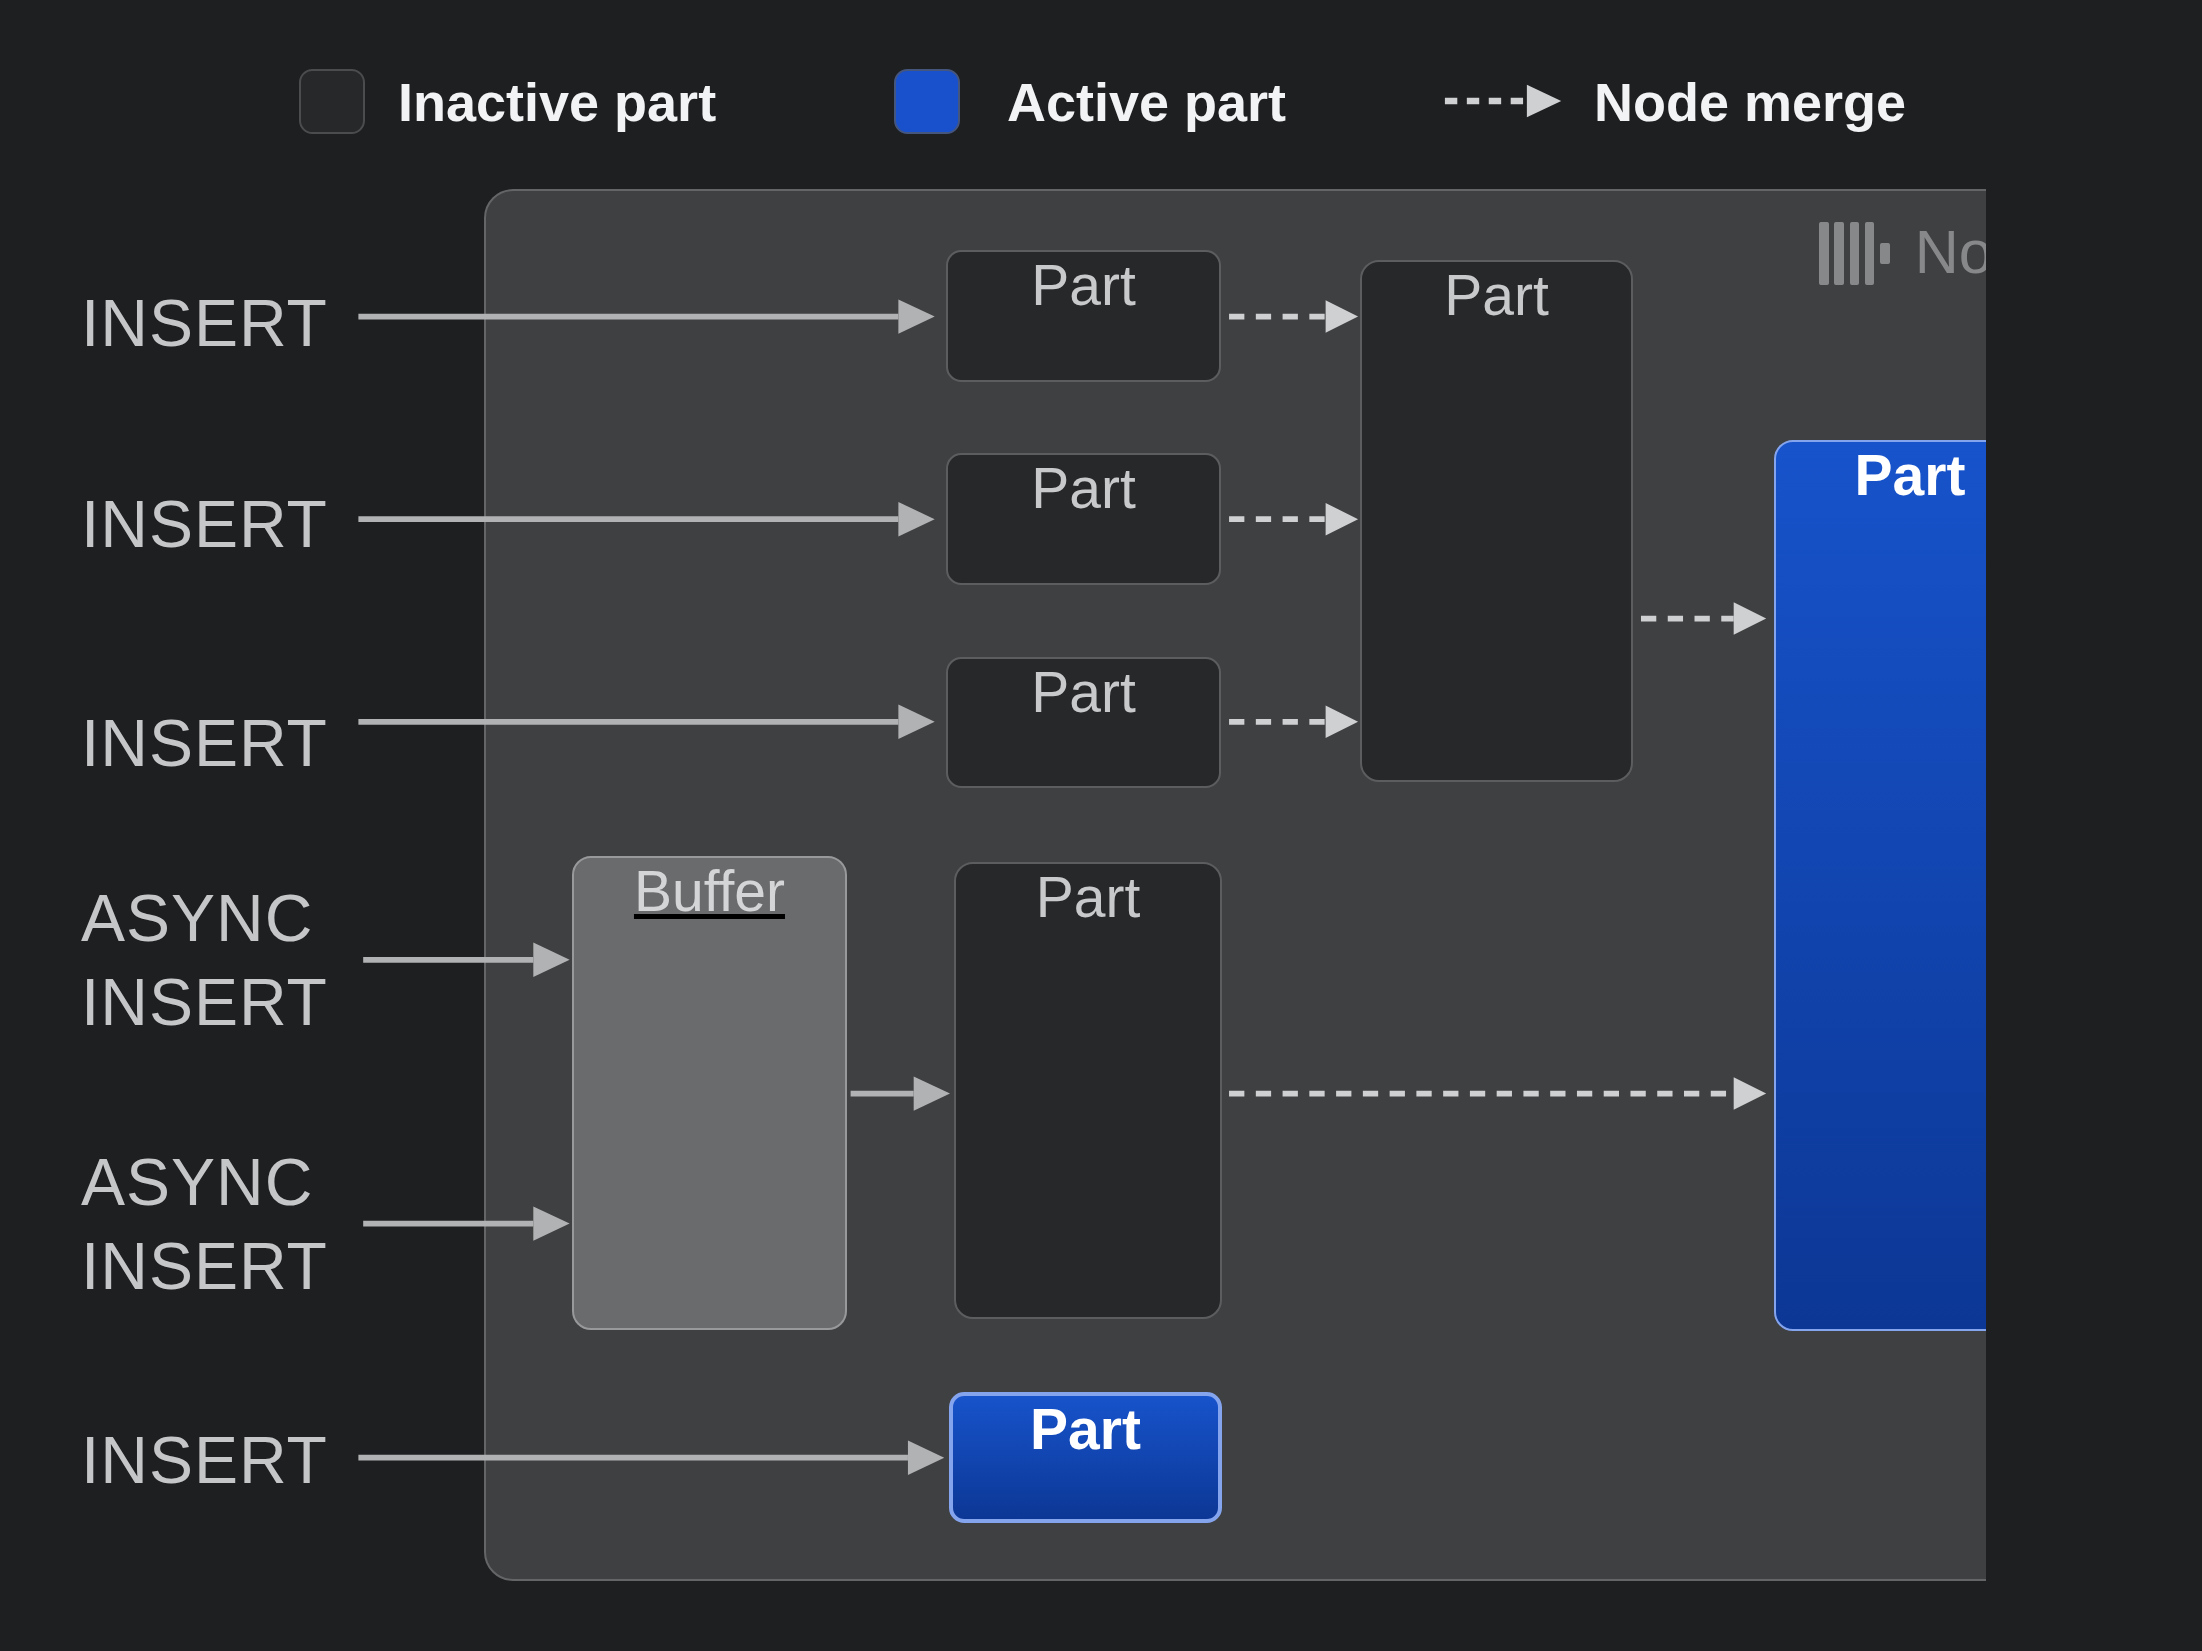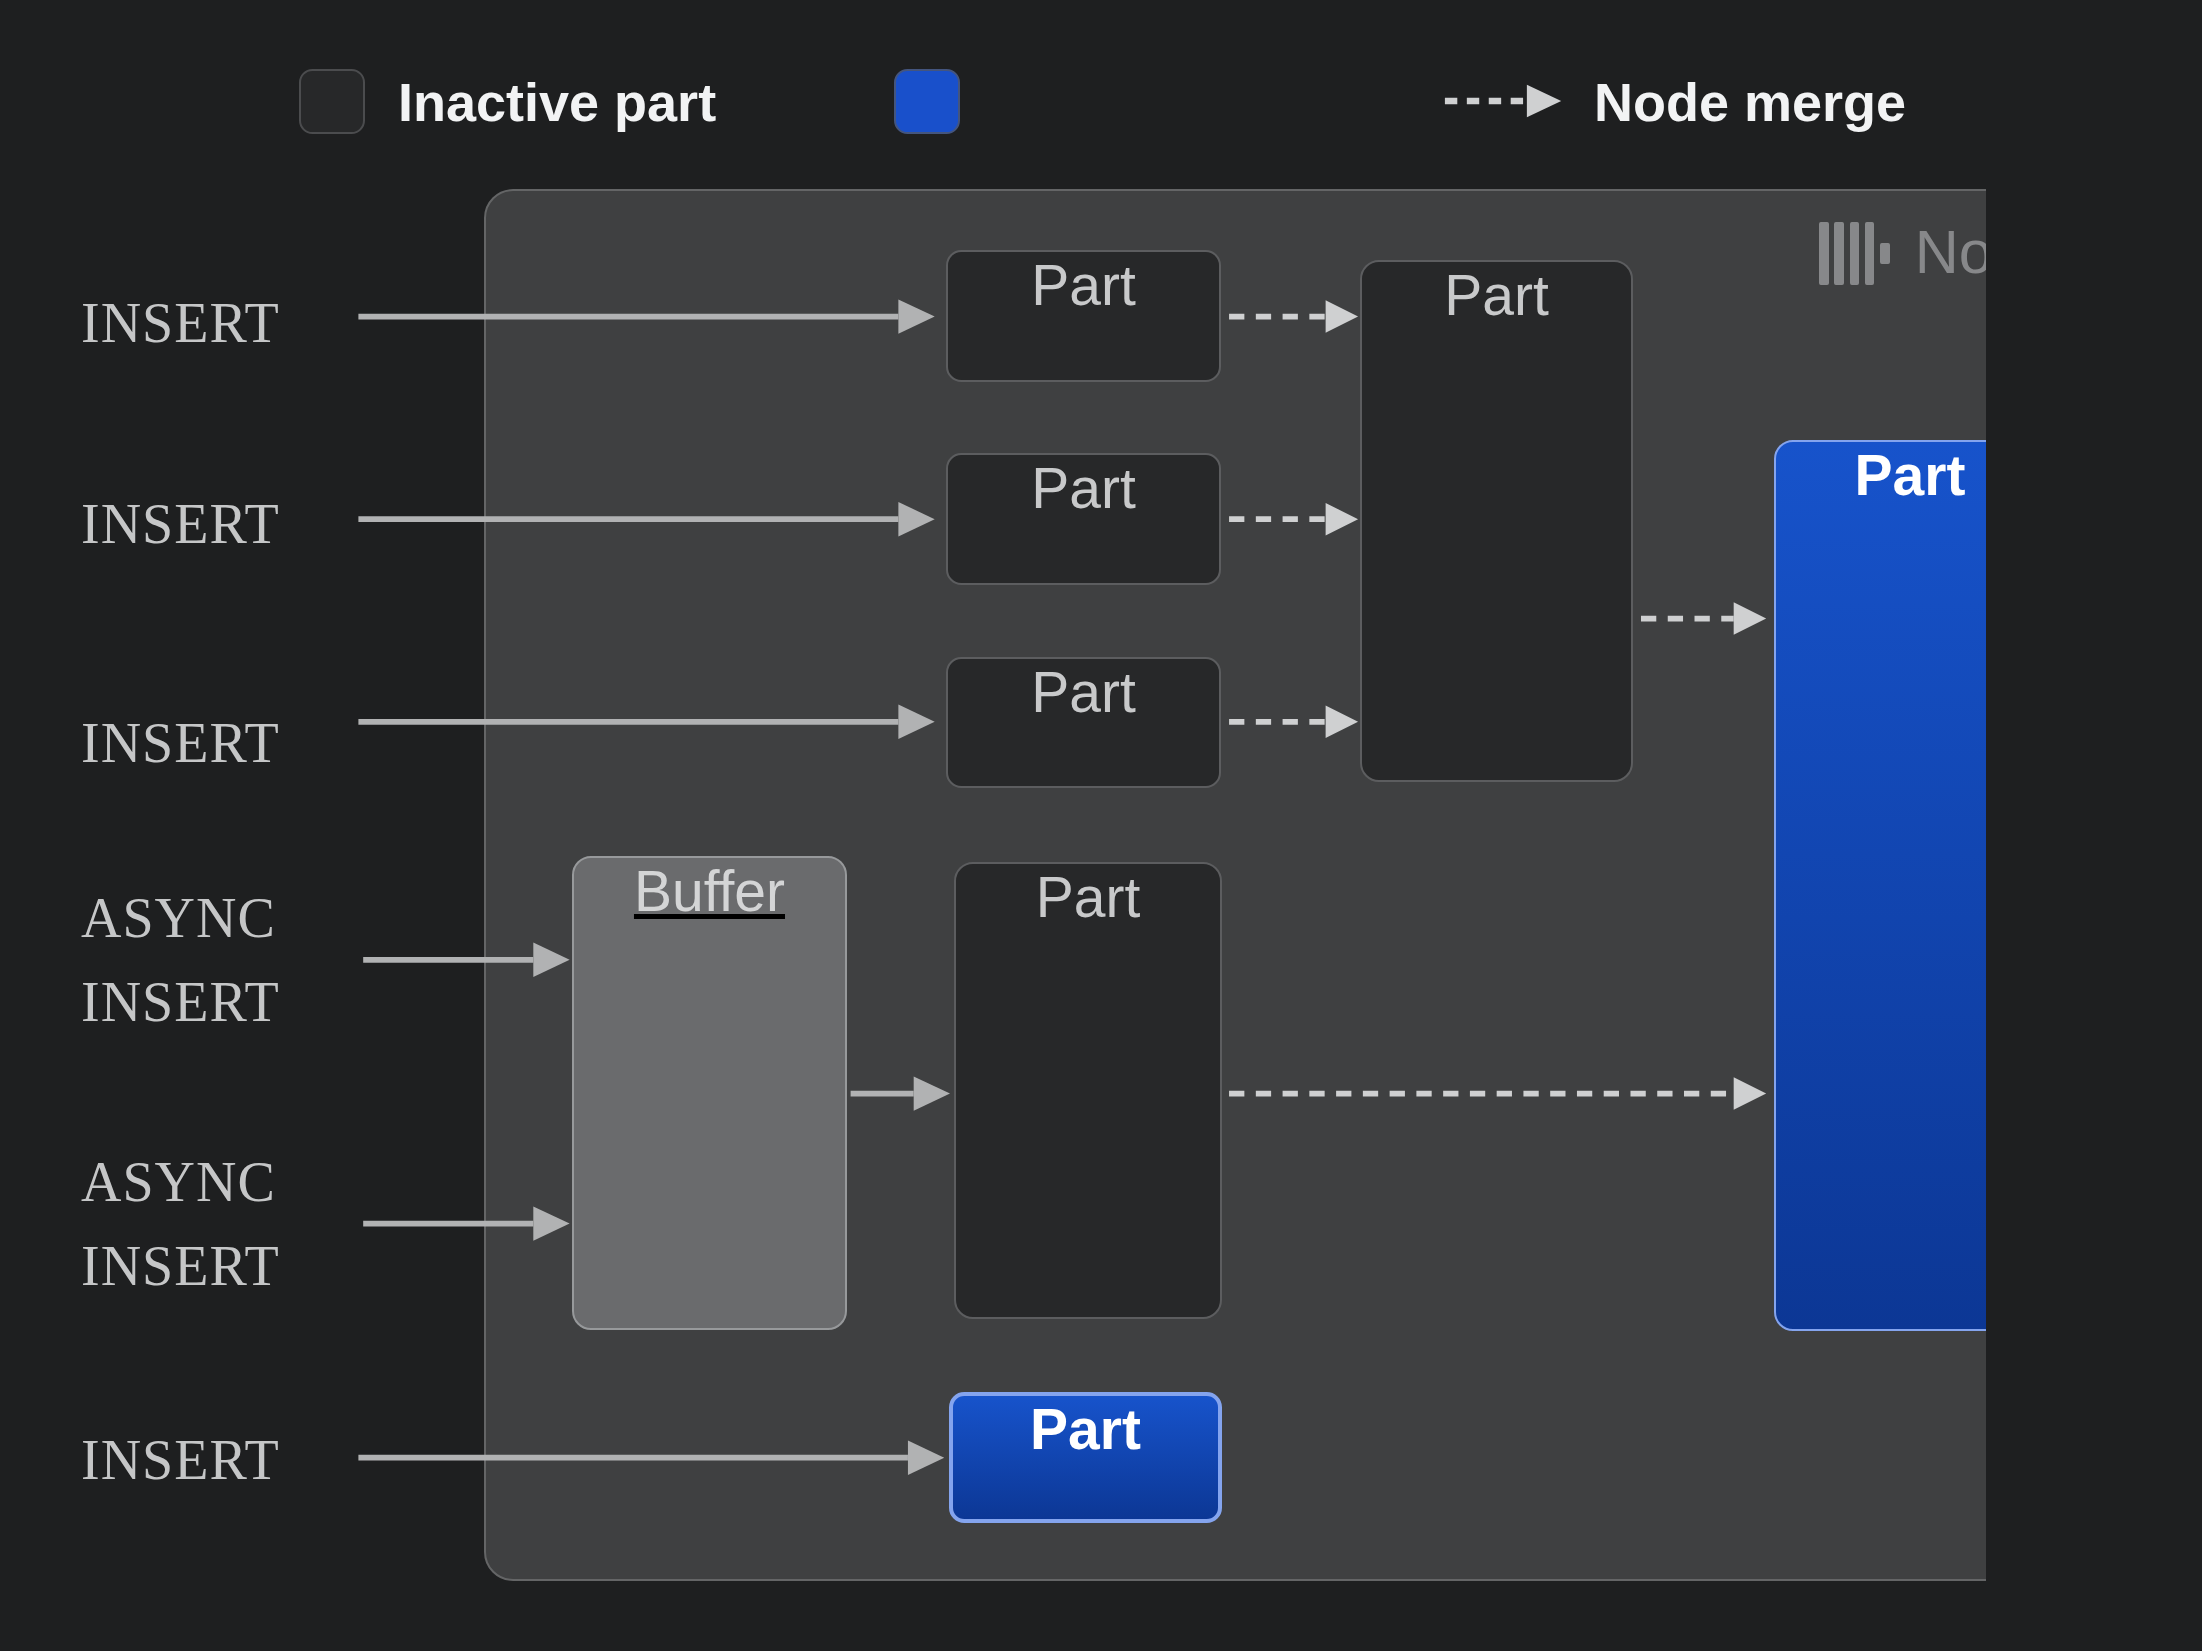--- a/index.html
+++ b/index.html
@@ -36,22 +36,22 @@
     position:absolute; left:1819px; top:220px; height:65px;
     display:flex; align-items:flex-end; gap:25px;
   }
   .ch-logo { display:flex; align-items:center; gap:5.7px; height:63px; }
   .ch-logo .bar { display:block; width:9.6px; height:63px; border-radius:1.9px; background:var(--node_title); }
   .ch-logo .bar.short { height:21px; }
   .node-title { font-size:61px; font-weight:400; color:var(--node_title); line-height:65px; }
   
   .input-label {
     position:absolute; left:81px; transform:translateY(-50%);
-    font-size:56px; line-height:84px; font-weight:400;
-    color:var(--label_text); white-space:pre-line; letter-spacing:1px;font-family:Liberation Serif, serif;
+    font-size:66px; line-height:84px; font-weight:400;
+    color:var(--label_text); white-space:pre-line; letter-spacing:1px;
   }
   
   .box {
     position:absolute; display:flex; align-items:flex-start; justify-content:center;
     border-radius:15.3px;
   }
   .box.big { border-radius:19px; }
   .box-label { font-size:57px; font-weight:400; }
   .part-inactive { background:var(--inactive_fill); border:2.9px solid var(--inactive_border); }
   .part-inactive .box-label { color:var(--part_text); }
@@ -73,20 +73,21 @@
 </style>
 </head>
 <body>
 
 <div class="stage">
 
   <span class="swatch inactive" style="left:299px; top:69px;"></span>
   <span class="legend-label" style="left:398px; top:102px;">Inactive part</span>
 
   <span class="swatch active" style="left:894px; top:69px;"></span>
+  <span class="legend-label" style="left:1007px; top:102px;">Active part</span>
 
   <svg class="legend-arrow" style="left:1443px; top:80px;" width="143" height="42" viewBox="0 0 150 44">
     <line class="lline" x1="2" y1="22" x2="86" y2="22"></line>
     <polygon class="dhead" points="124,22 88,5 88,39"></polygon>
   </svg>
   <span class="legend-label" style="left:1594px; top:102px;">Node merge</span>
 
   <div class="node"></div>
 
   <div class="node-header">

